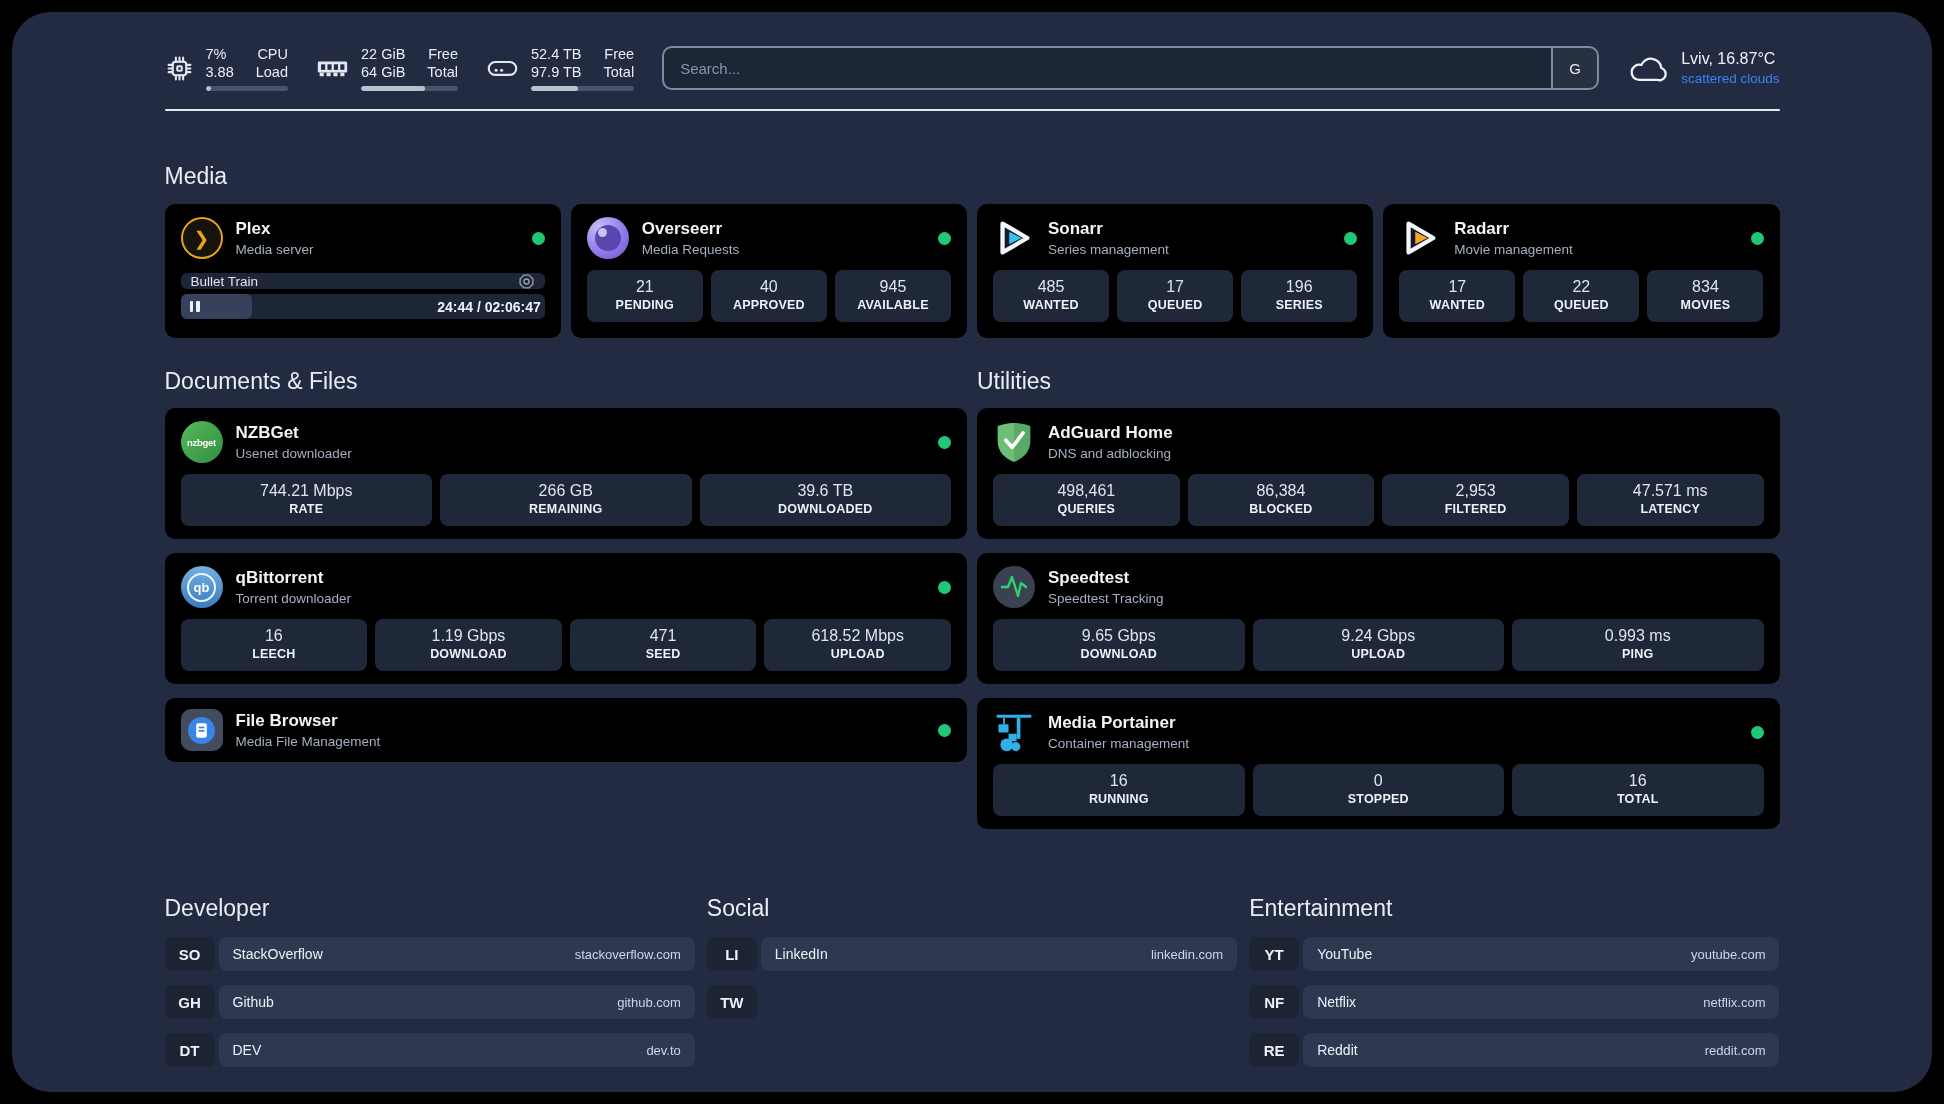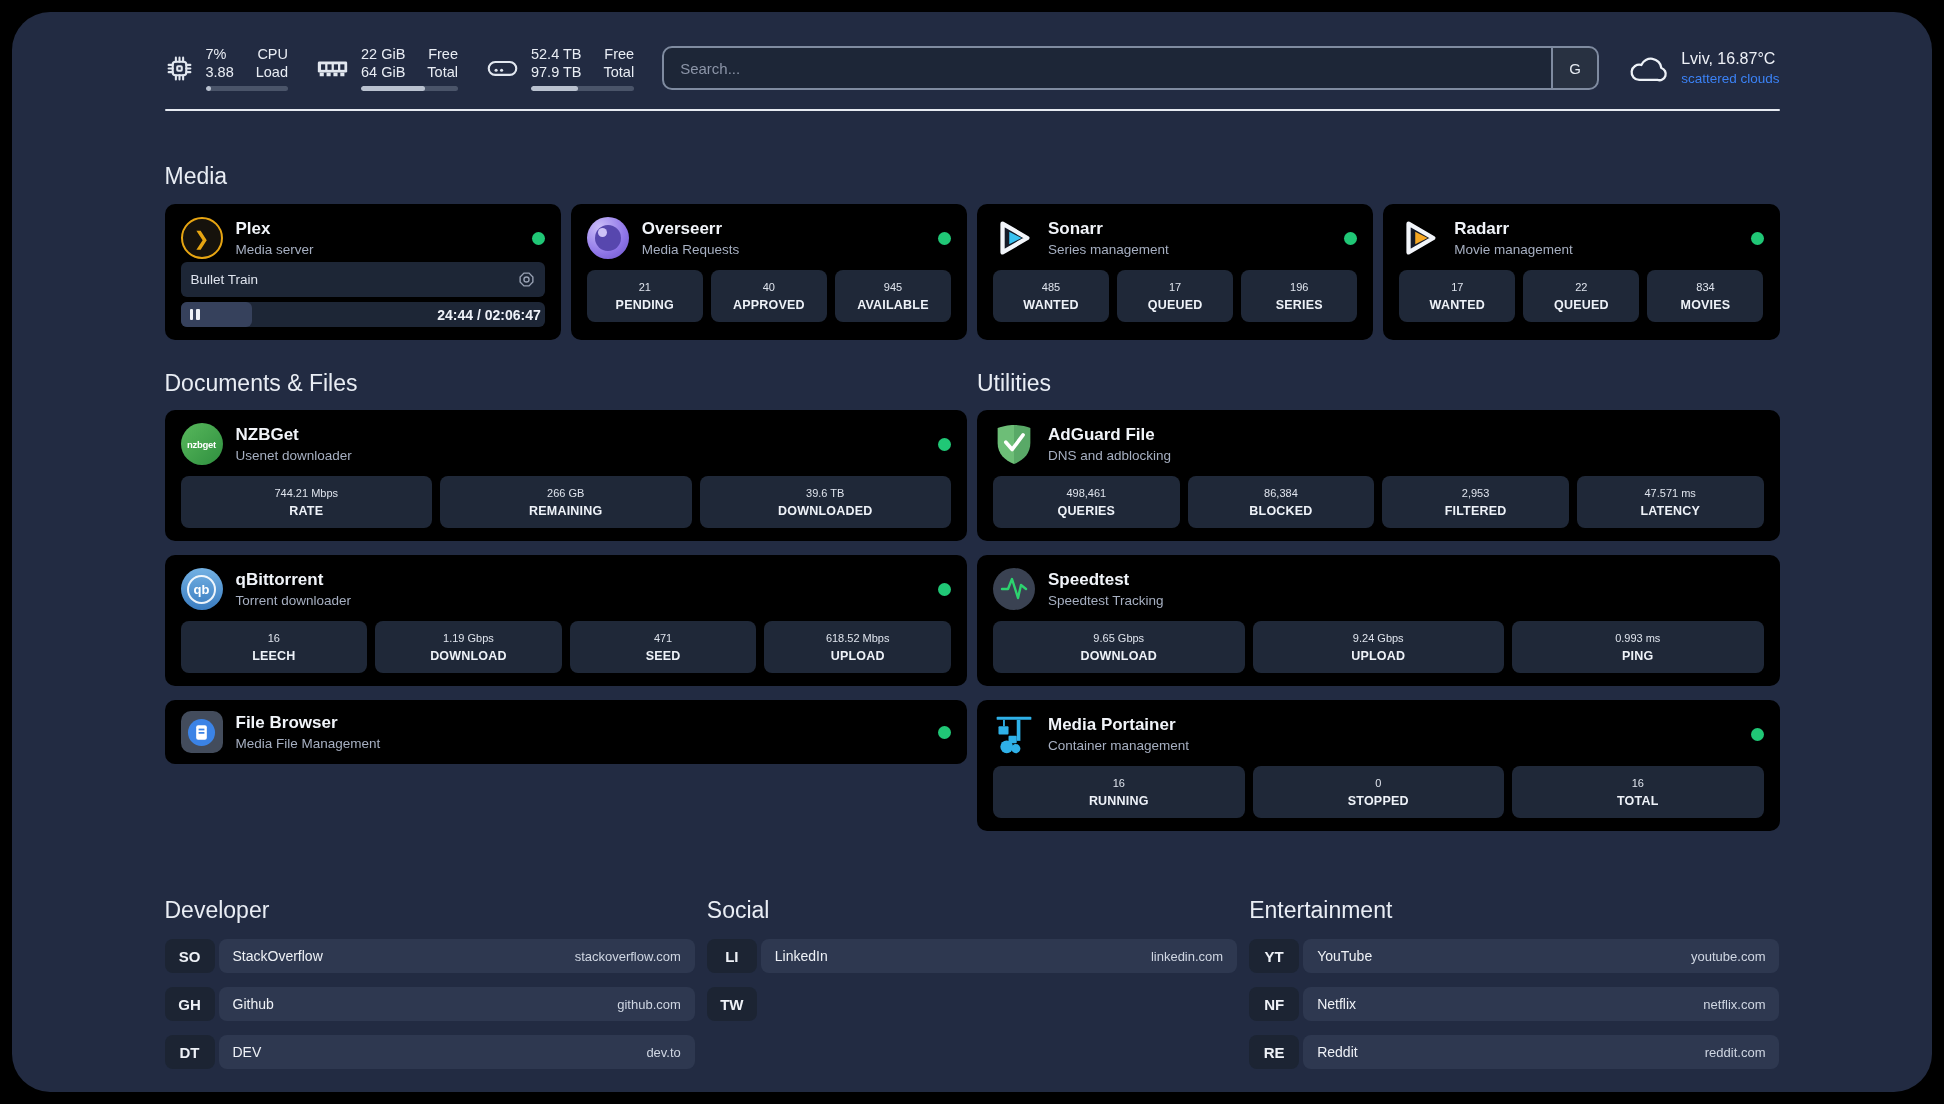--- a/index.html
+++ b/index.html
@@ -40,40 +40,40 @@
   .card { background:#000000; border-radius:10px; padding:13px 16px; position:relative; cursor:pointer; }
   .card.tall { min-height:134px; }
   .card-head { display:flex; align-items:center; gap:13px; }
   .card-titles { display:flex; flex-direction:column; gap:2px; }
   .card-title { font-size:17px; font-weight:600; color:#f1f4f9; line-height:20px; }
   .card-sub { font-size:13.5px; color:#a6afc1; line-height:17px; }
   .dot { width:13px; height:13px; border-radius:50%; background:#20c776; margin-left:auto; flex:none; }
 
   .stats { display:flex; gap:8px; margin-top:11px; }
   .stat { flex:1; background:#1f2838; border-radius:8px; text-align:center; padding:7px 4px 8px; }
-  .stat-value { font-size:11px; color:#dfe4ed; line-height:20px; }
+  .stat-value { font-size:16px; color:#dfe4ed; line-height:20px; }
   .stat-label { font-size:12.5px; font-weight:700; color:#eef2f8; line-height:17px; letter-spacing:.2px; }
 
   
   .app-icon { width:42px; height:42px; flex:none; display:flex; align-items:center; justify-content:center; position:relative; }
   .app-icon.plex { border-radius:50%; background:#16120c; border:2.5px solid #e7a512; }
   .plex-glyph { color:#e7a512; font-size:19px; font-weight:700; }
   .plex-glyph::before { content:"\276F"; }
   .app-icon.overseerr { border-radius:50%; background:radial-gradient(circle at 30% 25%, #cabdf8, #8f76e8 60%, #6a53c9); }
   .app-icon.overseerr::before { content:""; position:absolute; width:26px; height:26px; border-radius:50%; background:#5747ae; }
   .app-icon.overseerr::after { content:""; position:absolute; width:9px; height:9px; border-radius:50%; background:#cdc2f6; left:11px; top:11px; }
   .app-icon.nzbget { border-radius:50%; background:linear-gradient(135deg,#58b85c,#2f8f3f); }
   .nzbget-text { color:#fff; font-size:9.5px; font-weight:700; letter-spacing:-.3px; }
   .app-icon.qb { border-radius:50%; background:linear-gradient(180deg,#73b1e3,#3a7cc0);text-align:right; }
   .qb-ring { width:29px; height:29px; border:2px solid rgba(255,255,255,.9); border-radius:50%; display:flex; align-items:center; justify-content:center; color:#fff; font-size:13px; font-weight:700; }
   .app-icon.filebrowser { border-radius:10px; background:#434c5c; }
   .app-icon.speedtest { border-radius:50%; background:#3a4252; }
 
   
-  .media-row { margin-top:3px; height:35px; background:#1d2636; border-radius:6px; display:flex; align-items:center; padding:0 10px; }
+  .media-row { margin-top:14px; height:16px; background:#1d2636; border-radius:6px; display:flex; align-items:center; padding:0 10px; }
   .media-title { font-size:13.5px; color:#dfe4ee; }
   .media-settings { margin-left:auto; display:flex; align-items:center; cursor:pointer; }
   .media-progress { margin-top:5px; height:25px; background:#1d2636; border-radius:6px; position:relative; display:flex; align-items:center; }
   .media-progress-fill { position:absolute; left:0; top:0; bottom:0; background:#36415c; border-radius:6px; display:flex; align-items:center; padding-left:9px; }
   .pause-icon { display:flex; gap:3px; }
   .pause-icon i { width:3.5px; height:11px; background:#eef1f7; border-radius:1px; display:block; }
   .media-time { margin-left:auto; padding-right:4px; font-size:14px; font-weight:600; color:#eef2f8; position:relative; }
 
   
   .midgrid { margin-top:30px; display:grid; grid-template-columns:1fr 1fr; gap:0 10px; align-items:start; }
@@ -423,21 +423,21 @@
                     <linearGradient id="ag" x1="0" y1="0" x2="1" y2="0">
                       <stop offset="0.5" stop-color="#6dbe77"></stop>
                       <stop offset="0.5" stop-color="#59a967"></stop>
                     </linearGradient>
                   </defs>
                   <path d="M22 2 C28 2 36 3.5 40 5.5 V22 C40 34 32 41 22 45 C12 41 4 34 4 22 V5.5 C8 3.5 16 2 22 2 Z" fill="url(#ag)"></path>
                   <path d="M13 21 L20 29 L32 13" stroke="#fff" stroke-width="4" fill="none" stroke-linecap="round" stroke-linejoin="round"></path>
                 </svg>
             </span>
             <div class="card-titles">
-              <span class="card-title">AdGuard File</span>
+              <span class="card-title">AdGuard Home</span>
               <span class="card-sub">DNS and adblocking</span>
             </div>
           </div>
           <div class="stats">
             <div class="stat">
                 <div class="stat-value">498,461</div>
                 <div class="stat-label">QUERIES</div>
               </div>
             <div class="stat">
                 <div class="stat-value">86,384</div>

